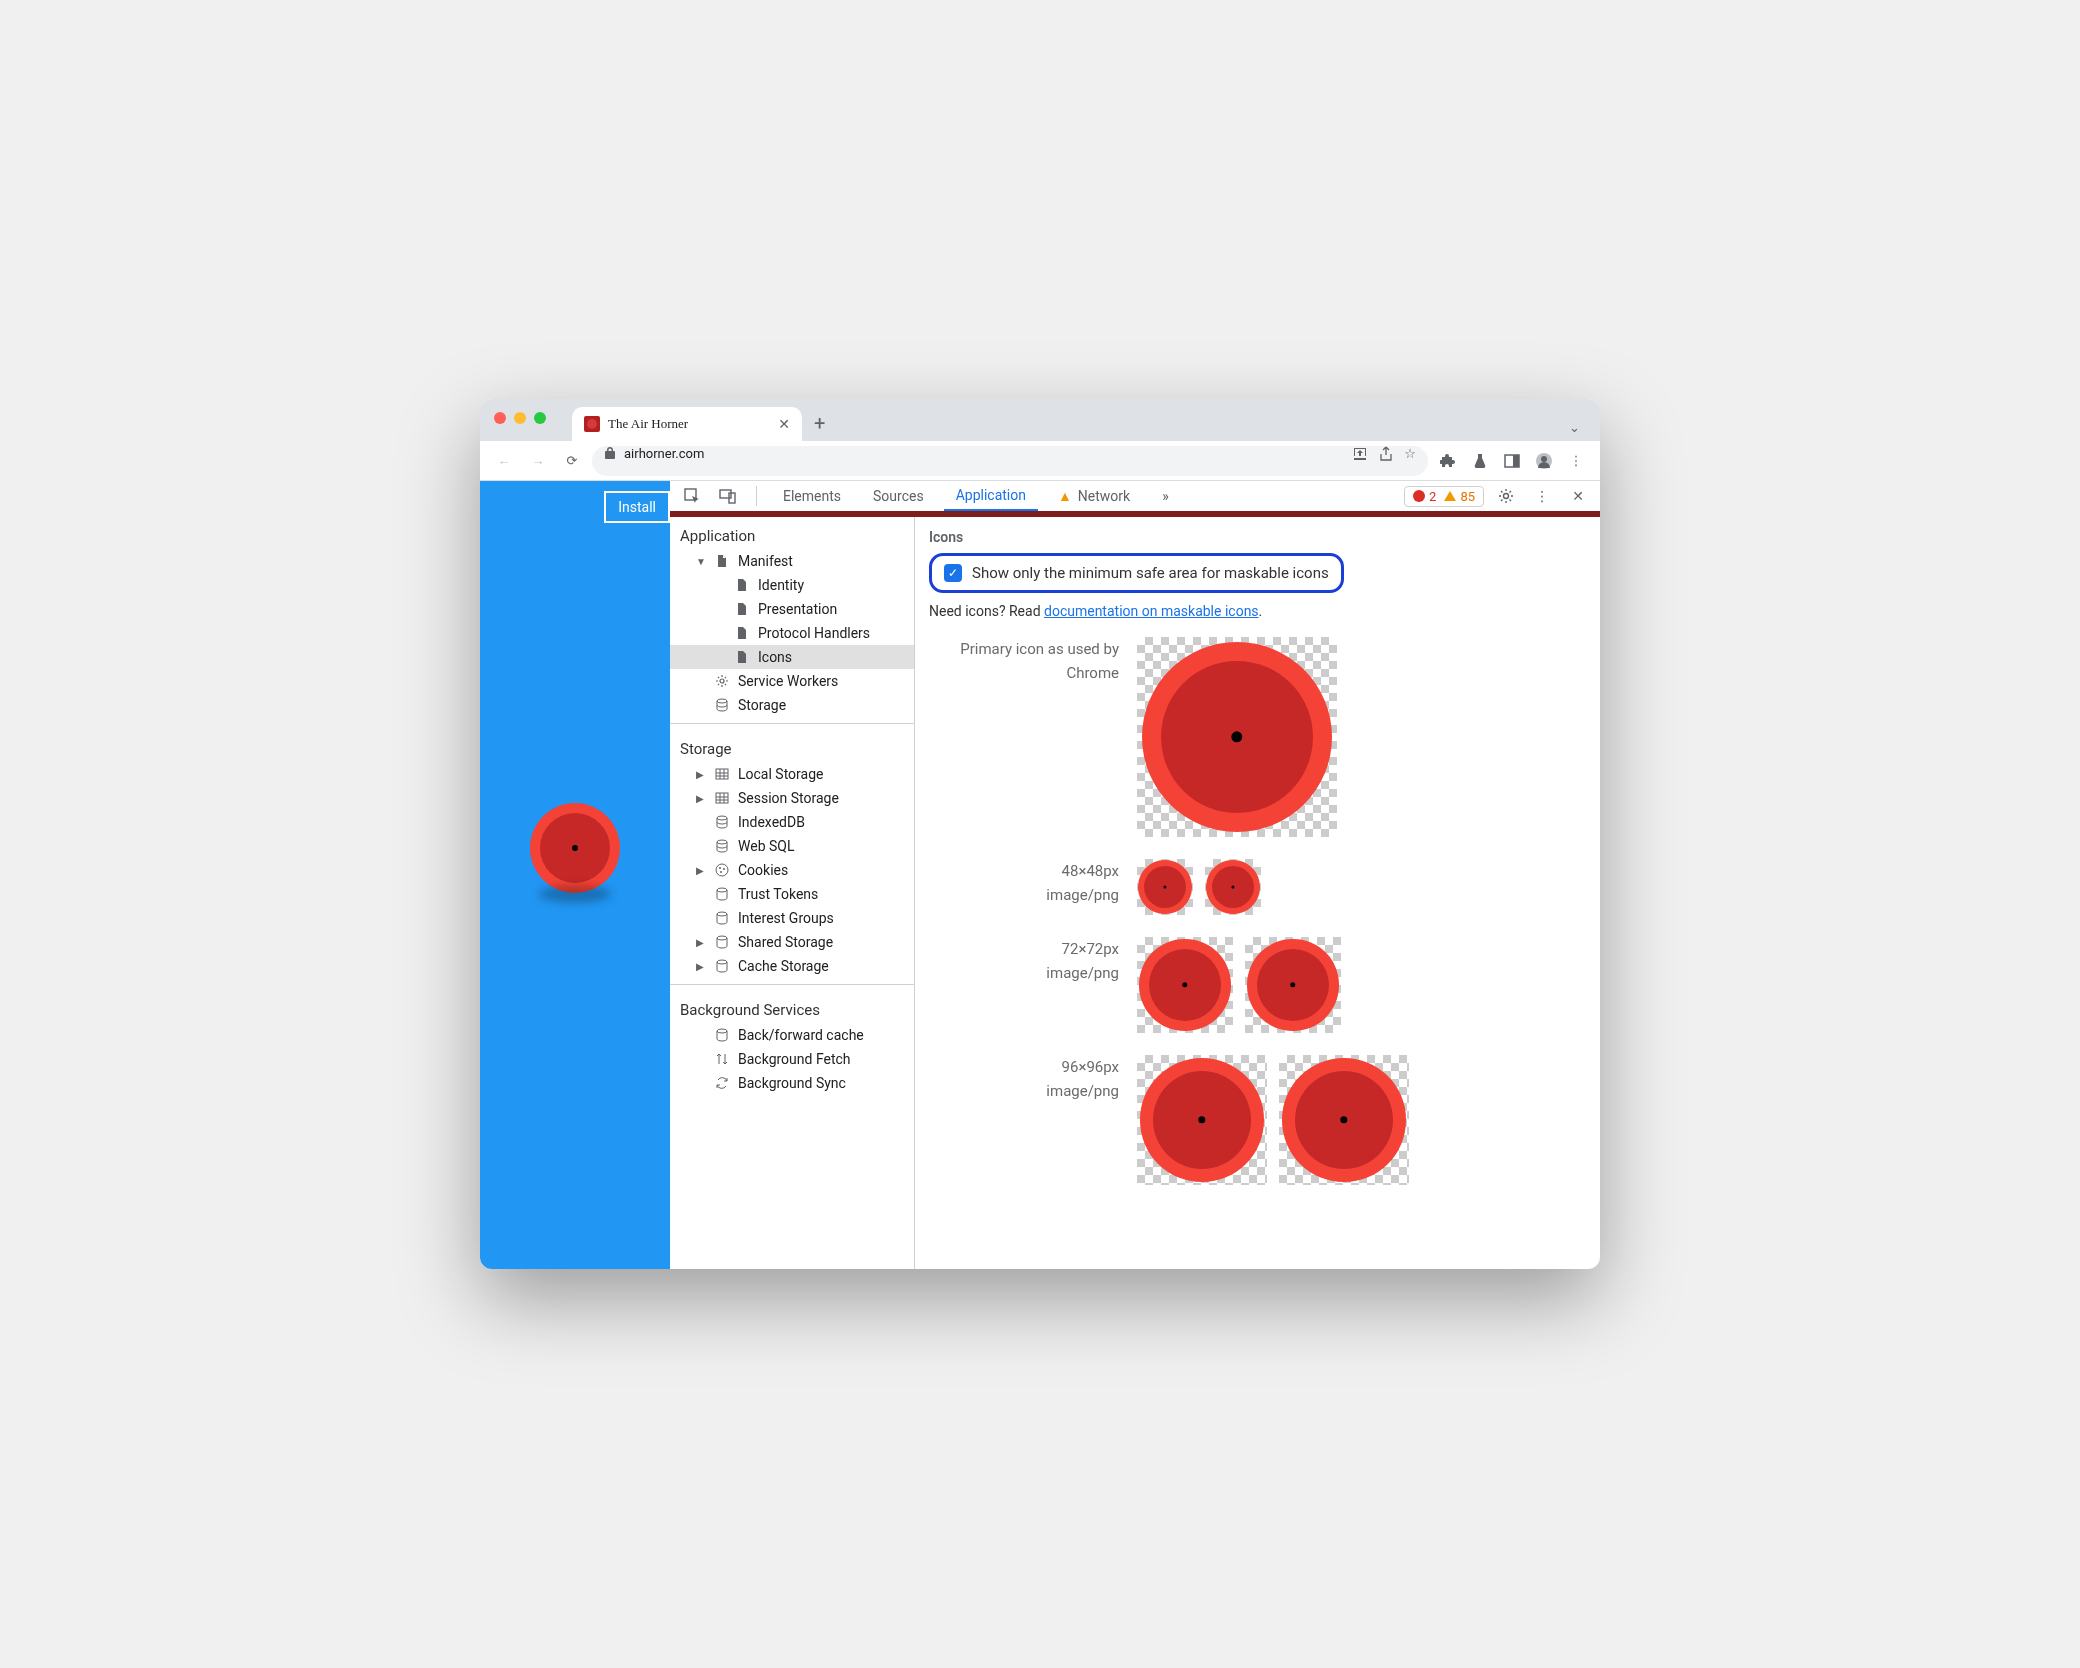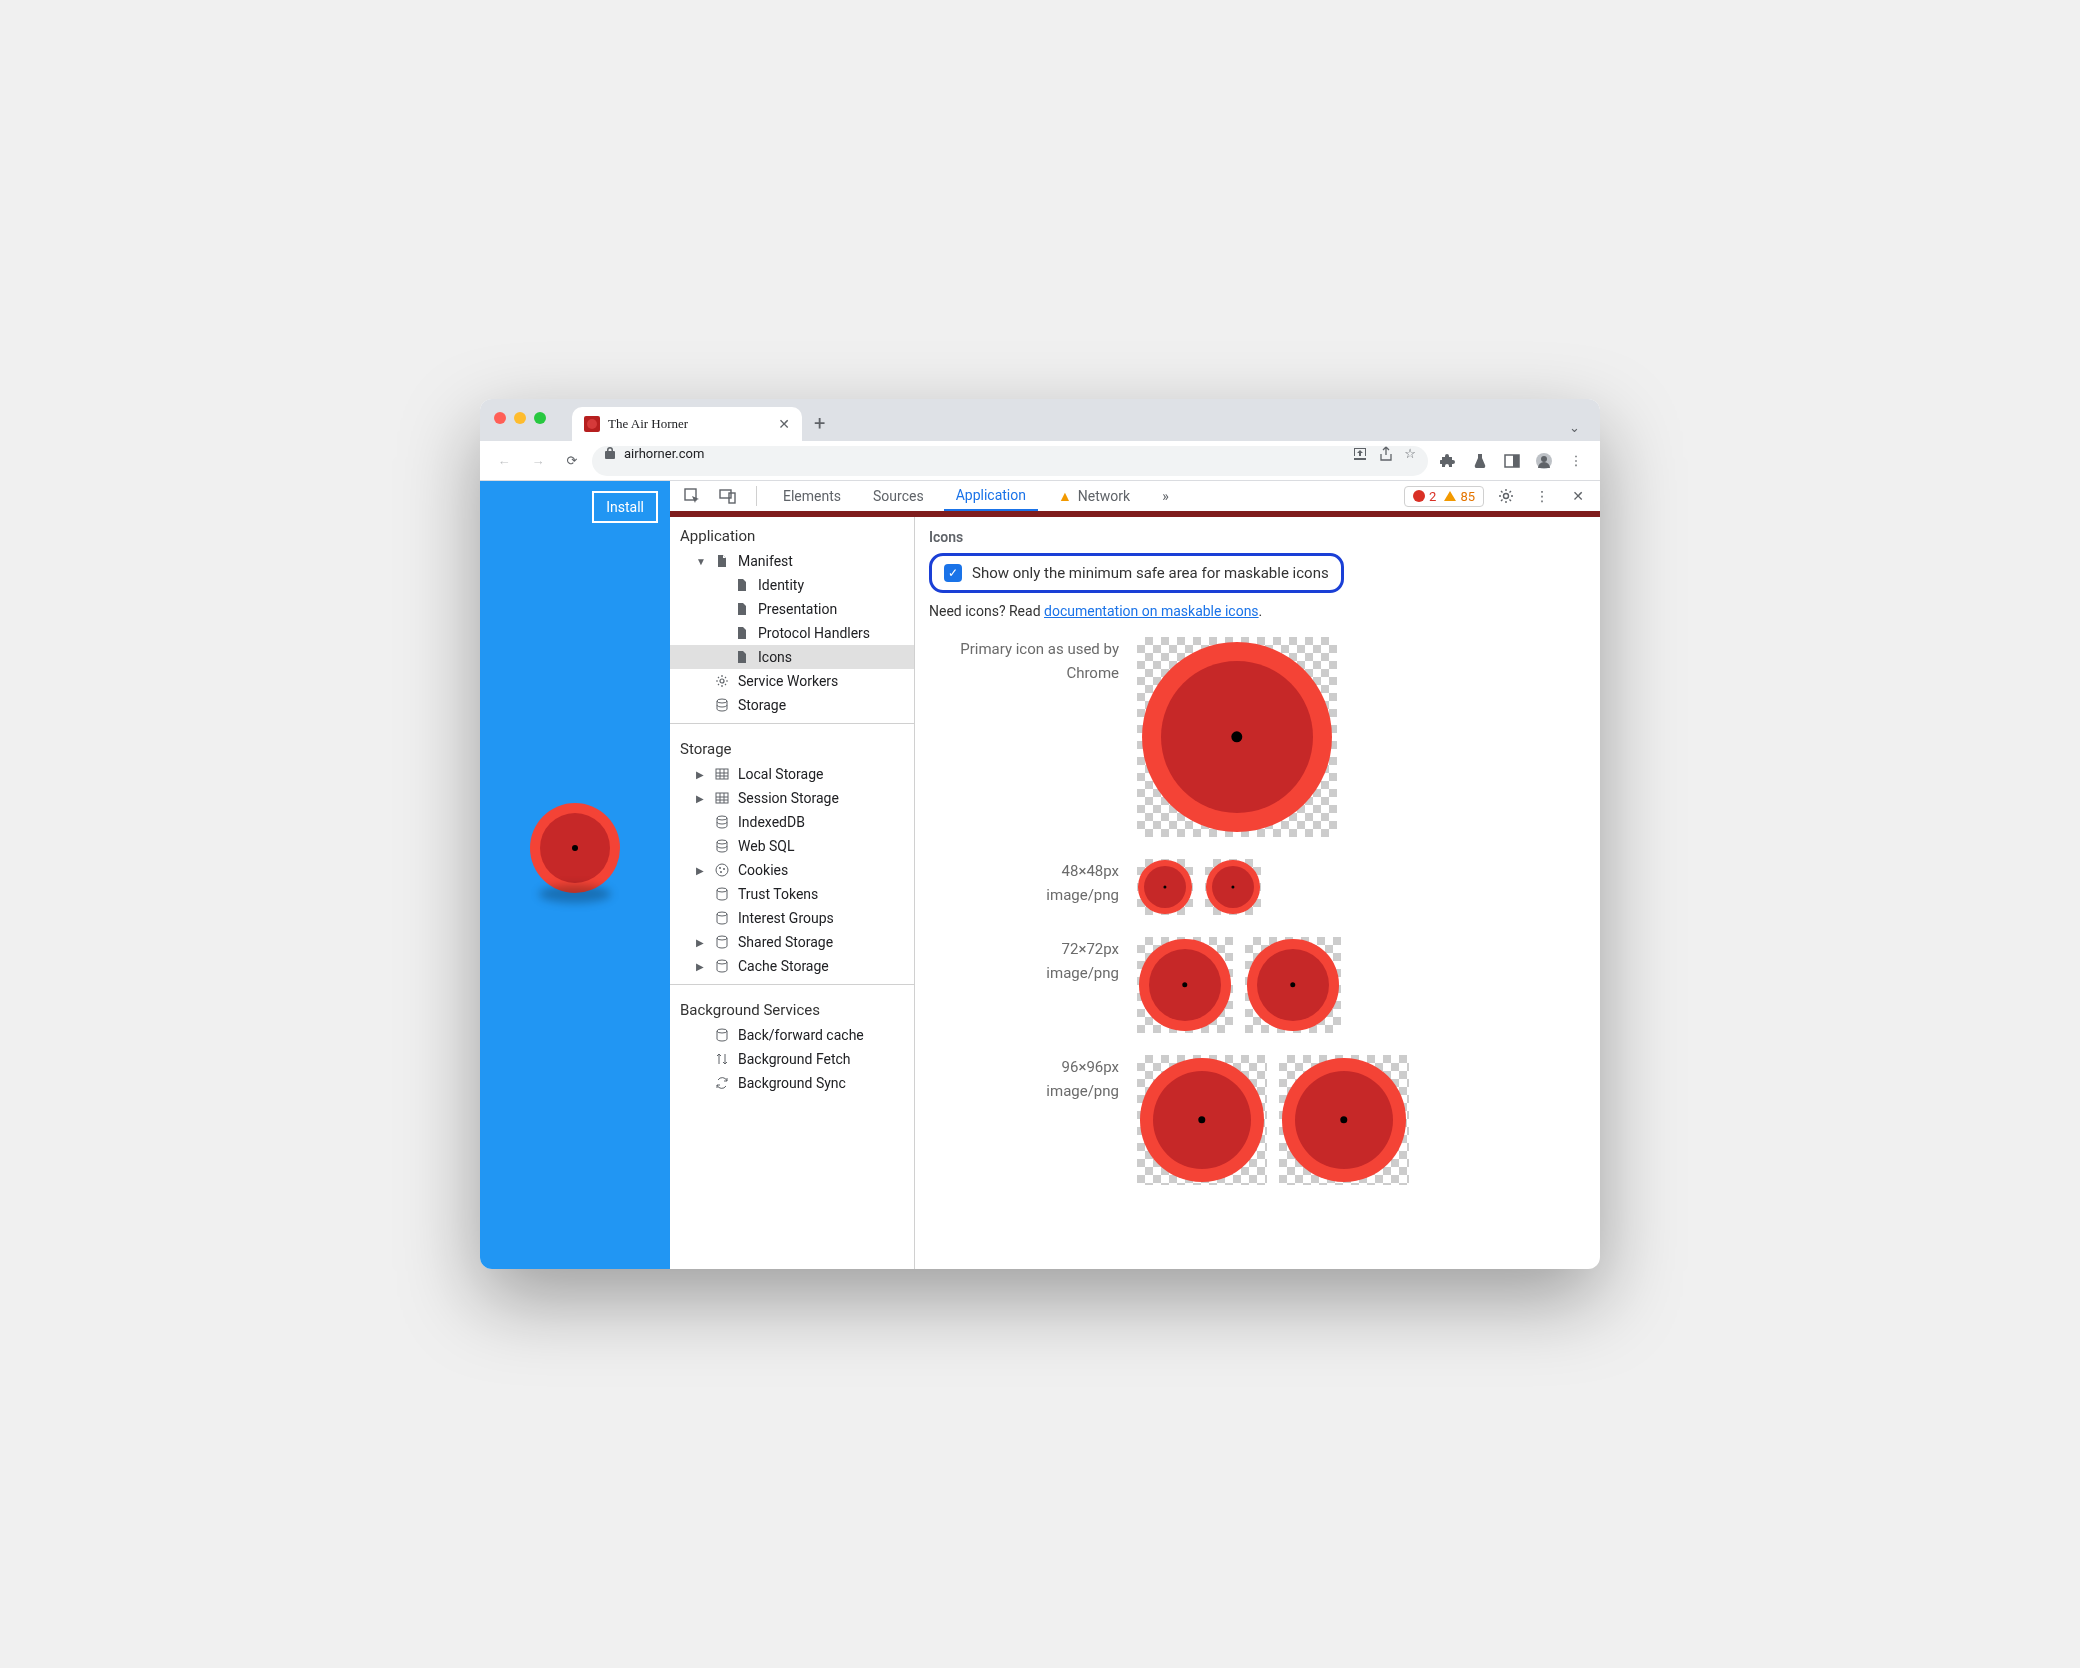--- a/index.html
+++ b/index.html
@@ -112,21 +112,20 @@
     width:190px;
     background:#2196f3;
     display:flex;
     flex-direction:column;
     align-items:center;
     padding-top:10px;
     position:relative;
   }
   .installbtn {
     align-self:flex-end;
-    margin-right:12px;
     border:2px solid #fff;
     color:#fff;
     padding:6px 12px;
     font-size:14px;
     cursor:pointer;
   }
   .horn {
     margin-top:280px;
     width:90px; height:90px;
     position:relative;

